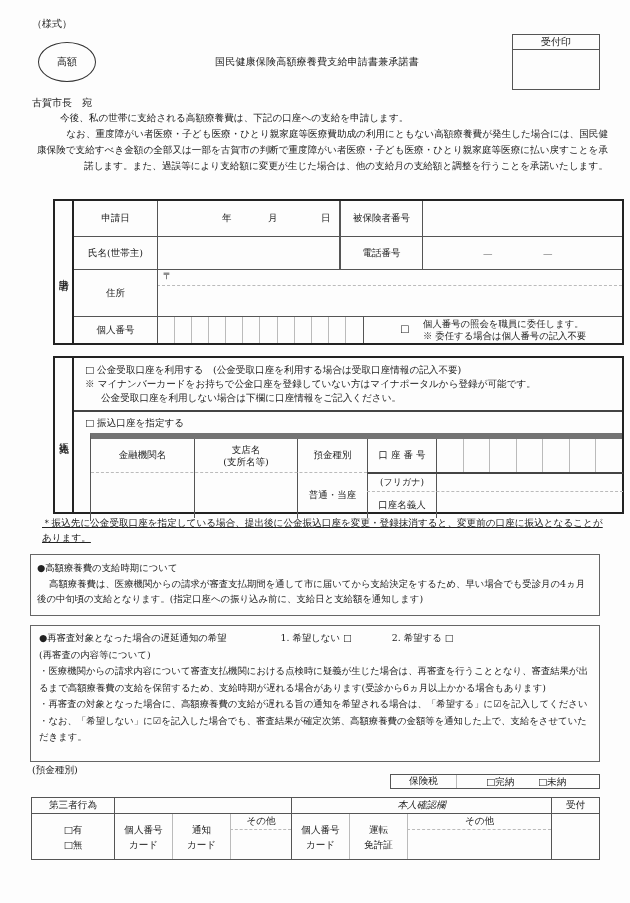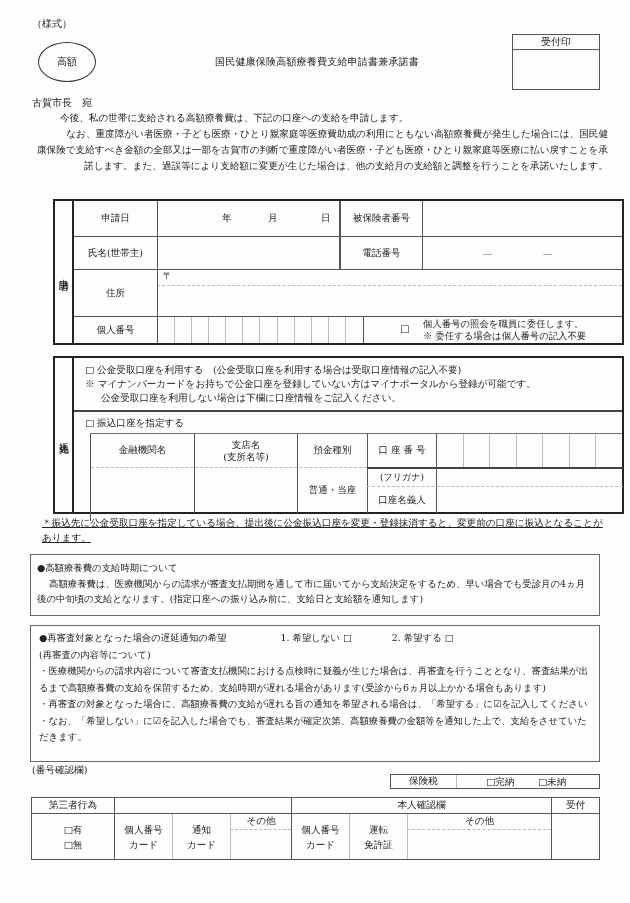--- a/index.html
+++ b/index.html
@@ -140,21 +140,21 @@
 
   <div class="abs" style="left:30px;top:4px;font-size:9.6px;line-height:15px;">□ 公金受取口座を利用する　(公金受取口座を利用する場合は受取口座情報の記入不要)</div>
   <div class="abs" style="left:30px;top:19px;font-size:9.6px;line-height:14px;">
     <div>※ マイナンバーカードをお持ちで公金口座を登録していない方はマイナポータルから登録が可能です。</div>
     <div style="padding-left:16px;">公金受取口座を利用しない場合は下欄に口座情報をご記入ください。</div>
   </div>
   <div class="hline thick" style="left:19px;top:52px;width:548px;"></div>
 
   <div class="abs" style="left:30px;top:57px;font-size:9.6px;line-height:15px;">□ 振込口座を指定する</div>
 
-  <div class="abs" style="left:35px;top:75px;width:532px;height:88px;border-left:1px solid #555;border-top:1px solid #737373;box-sizing:border-box;">
+  <div class="abs" style="left:35px;top:75px;width:532px;height:88px;border-left:1px solid #555;border-top:6px solid #737373;box-sizing:border-box;">
     <div class="vline" style="left:103px;top:0;height:79px;"></div>
     <div class="vline" style="left:206px;top:0;height:79px;"></div>
     <div class="vline" style="left:276px;top:0;height:79px;"></div>
     <div class="vline" style="left:345px;top:0;height:79px;"></div>
     <div class="hline dash" style="left:0;top:33px;width:276px;"></div>
     <div class="hline thick" style="left:276px;top:33px;width:256px;"></div>
     <div class="hline dash" style="left:276px;top:52px;width:256px;"></div>
 
     <div class="cell" style="left:0;top:0;width:103px;height:33px;">金融機関名</div>
     <div class="cell" style="left:104px;top:0;width:102px;height:33px;flex-direction:column;line-height:12px;">
@@ -197,21 +197,21 @@
     <span>1. 希望しない □</span>
     <span style="display:inline-block;width:34px;"></span>
     <span>2. 希望する □</span>
   </p>
   <p>(再審査の内容等について)</p>
   <p>・医療機関からの請求内容について審査支払機関における点検時に疑義が生じた場合は、再審査を行うこととなり、審査結果が出るまで高額療養費の支給を保留するため、支給時期が遅れる場合があります(受診から6ヵ月以上かかる場合もあります)</p>
   <p>・再審査の対象となった場合に、高額療養費の支給が遅れる旨の通知を希望される場合は、「希望する」に☑を記入してください</p>
   <p>・なお、「希望しない」に☑を記入した場合でも、審査結果が確定次第、高額療養費の金額等を通知した上で、支給をさせていただきます。</p>
 </div>
 
-<div id="city-use" class="abs">(番号確認欄)</div>
+<div id="city-use" class="abs">(預金種別)</div>
 
 <div id="tax-table" class="abs">
   <div class="cell" style="left:0;top:0;width:65px;height:13px;">保険税</div>
   <div class="vline thin" style="left:65px;top:0;height:13px;"></div>
   <div class="abs" style="left:95px;top:0;line-height:13px;">□完納</div>
   <div class="abs" style="left:147px;top:0;line-height:13px;">□未納</div>
 </div>
 
 <div id="bottom-table" class="abs">
   <div class="hline" style="left:0;top:15px;width:567px;"></div>
@@ -219,21 +219,21 @@
   <div class="vline" style="left:259px;top:0;height:61px;"></div>
   <div class="vline" style="left:519px;top:0;height:61px;"></div>
   <div class="vline thin" style="left:140px;top:16px;height:45px;"></div>
   <div class="vline thin" style="left:198px;top:16px;height:45px;"></div>
   <div class="vline thin" style="left:317px;top:16px;height:45px;"></div>
   <div class="vline thin" style="left:375px;top:16px;height:45px;"></div>
   <div class="hline dash" style="left:198px;top:31px;width:61px;"></div>
   <div class="hline dash" style="left:375px;top:31px;width:144px;"></div>
 
   <div class="cell" style="left:0;top:0;width:82px;height:15px;">第三者行為</div>
-  <div class="cell" style="left:260px;top:0;width:259px;height:15px;">本人確認欄</div>
+  <div class="cell" style="left:260px;top:0;width:259px;height:15px;font-style:italic;">本人確認欄</div>
   <div class="cell" style="left:520px;top:0;width:47px;height:15px;">受付</div>
 
   <div class="cell" style="left:0;top:16px;width:82px;height:45px;flex-direction:column;line-height:15px;">
     <span>□有</span>
     <span>□無</span>
   </div>
   <div class="cell" style="left:83px;top:16px;width:57px;height:45px;flex-direction:column;line-height:15px;">
     <span>個人番号</span>
     <span>カード</span>
   </div>

